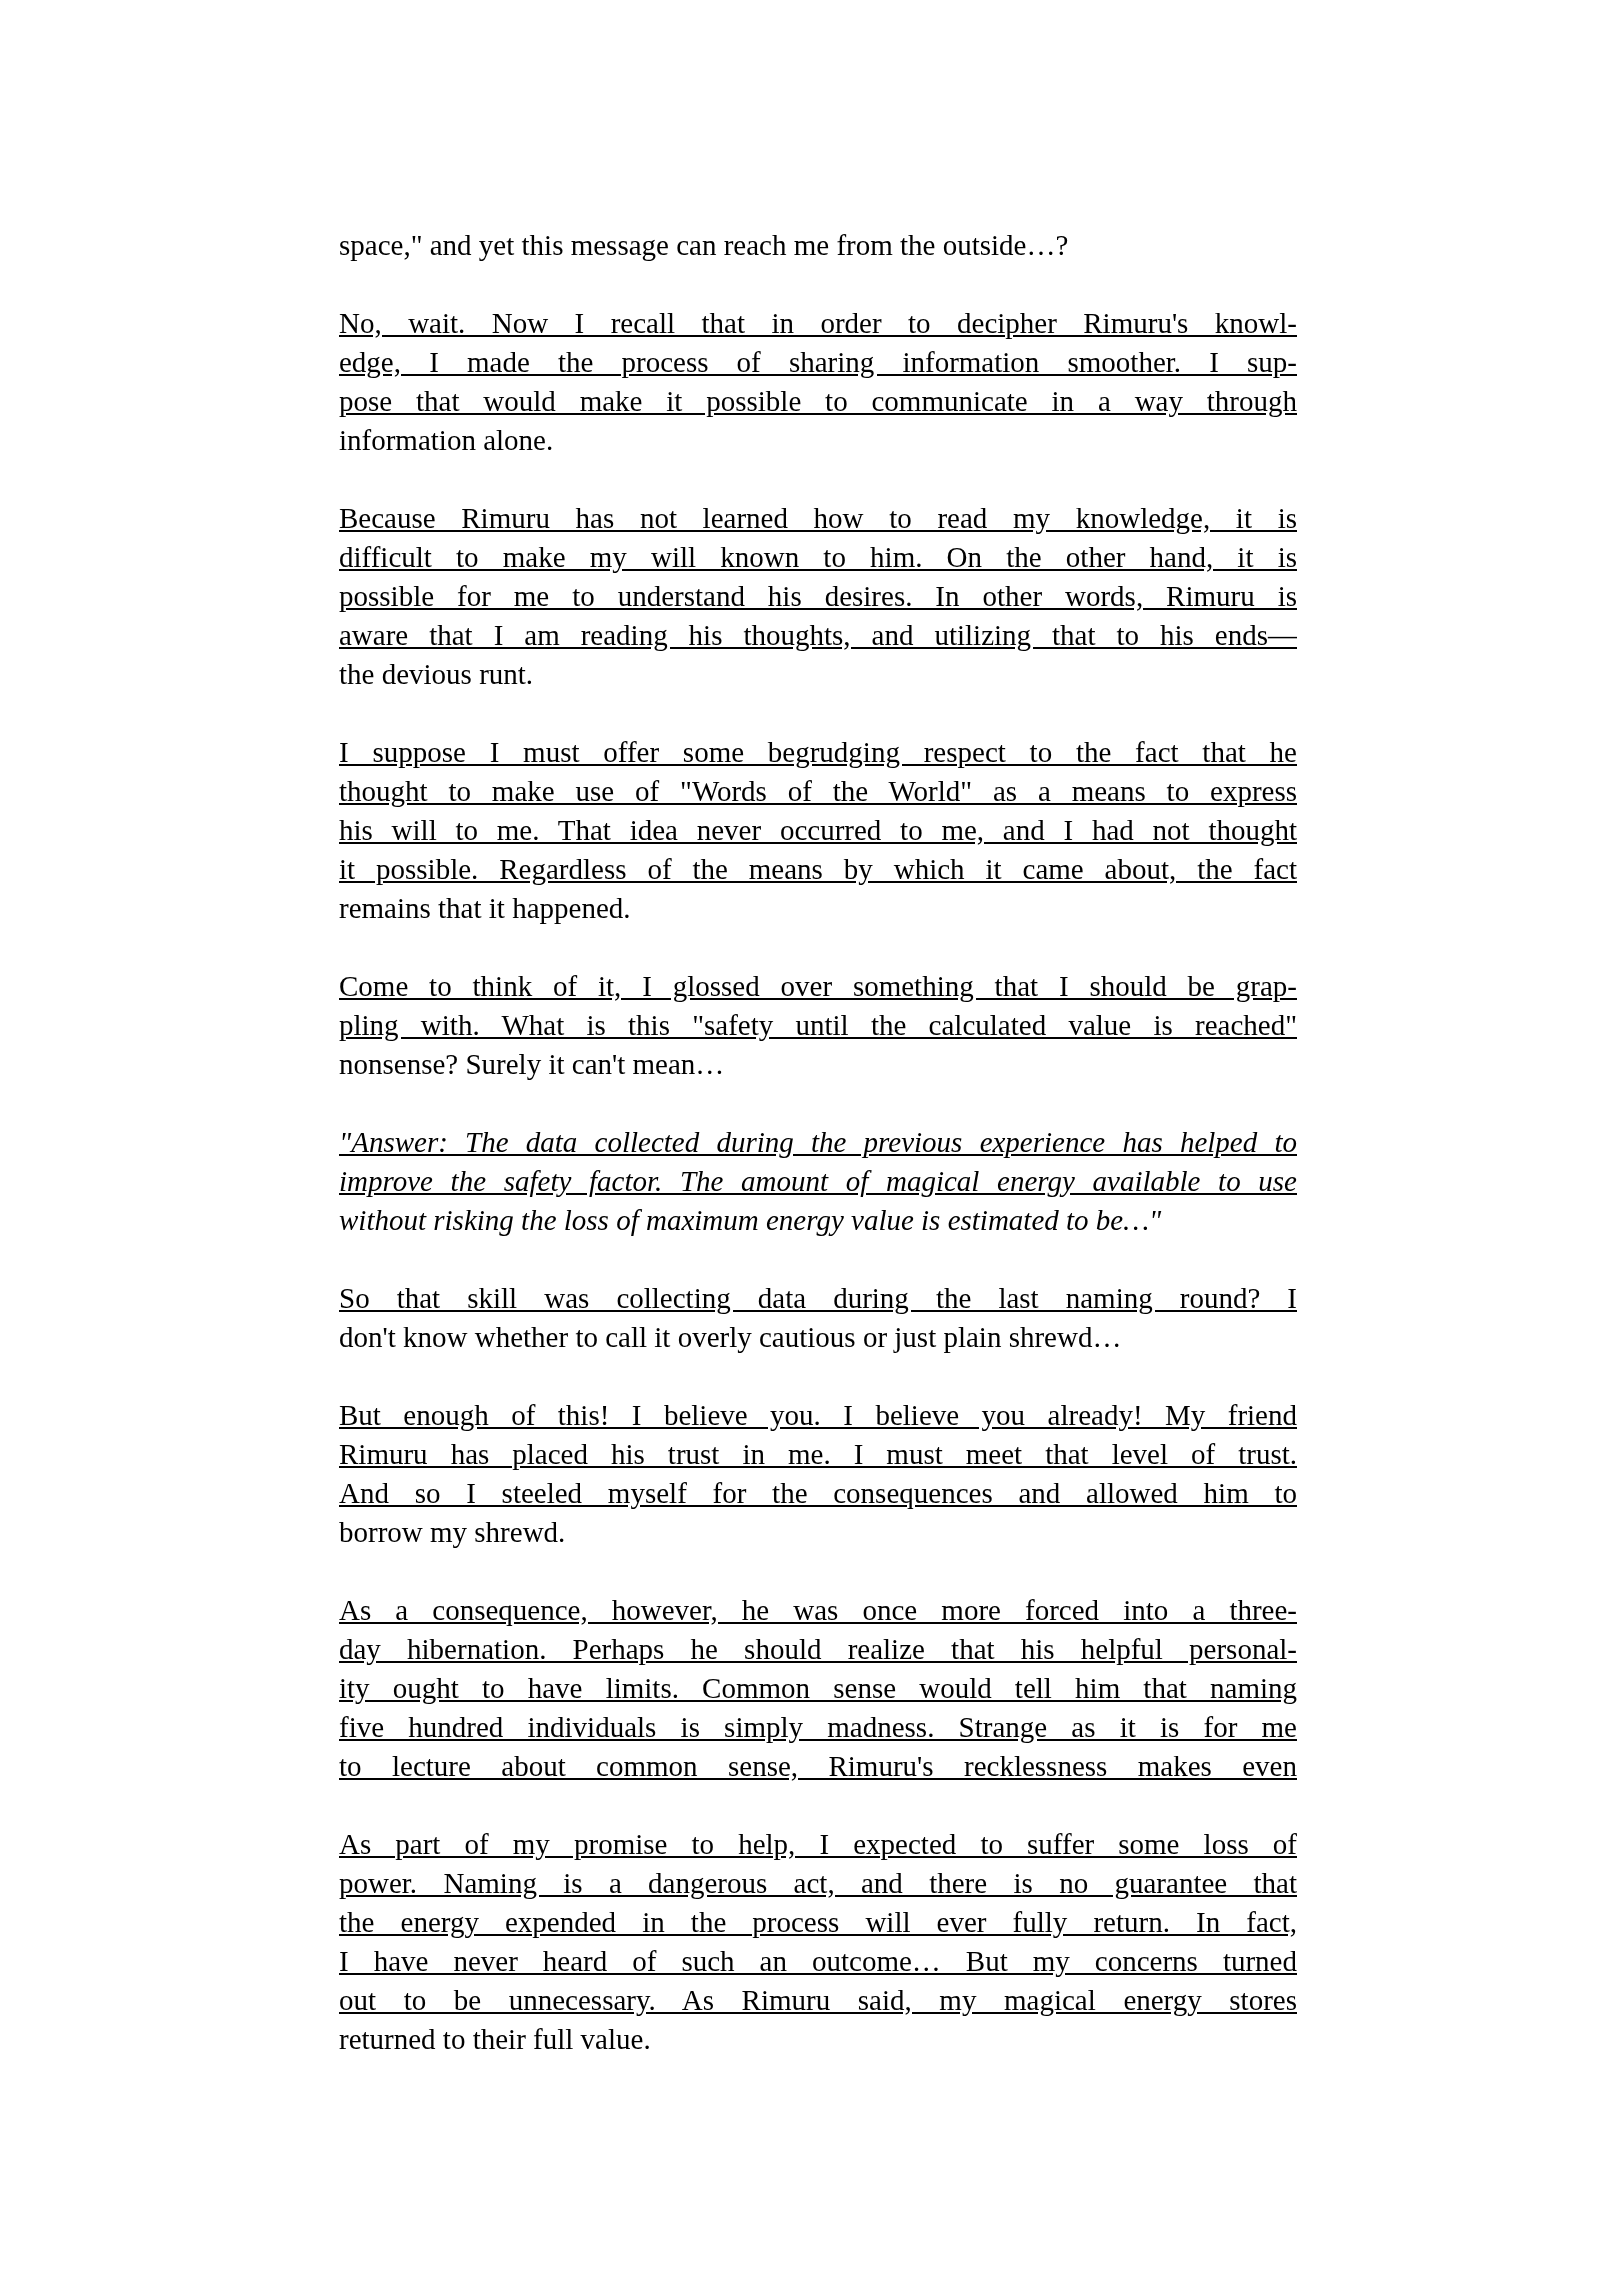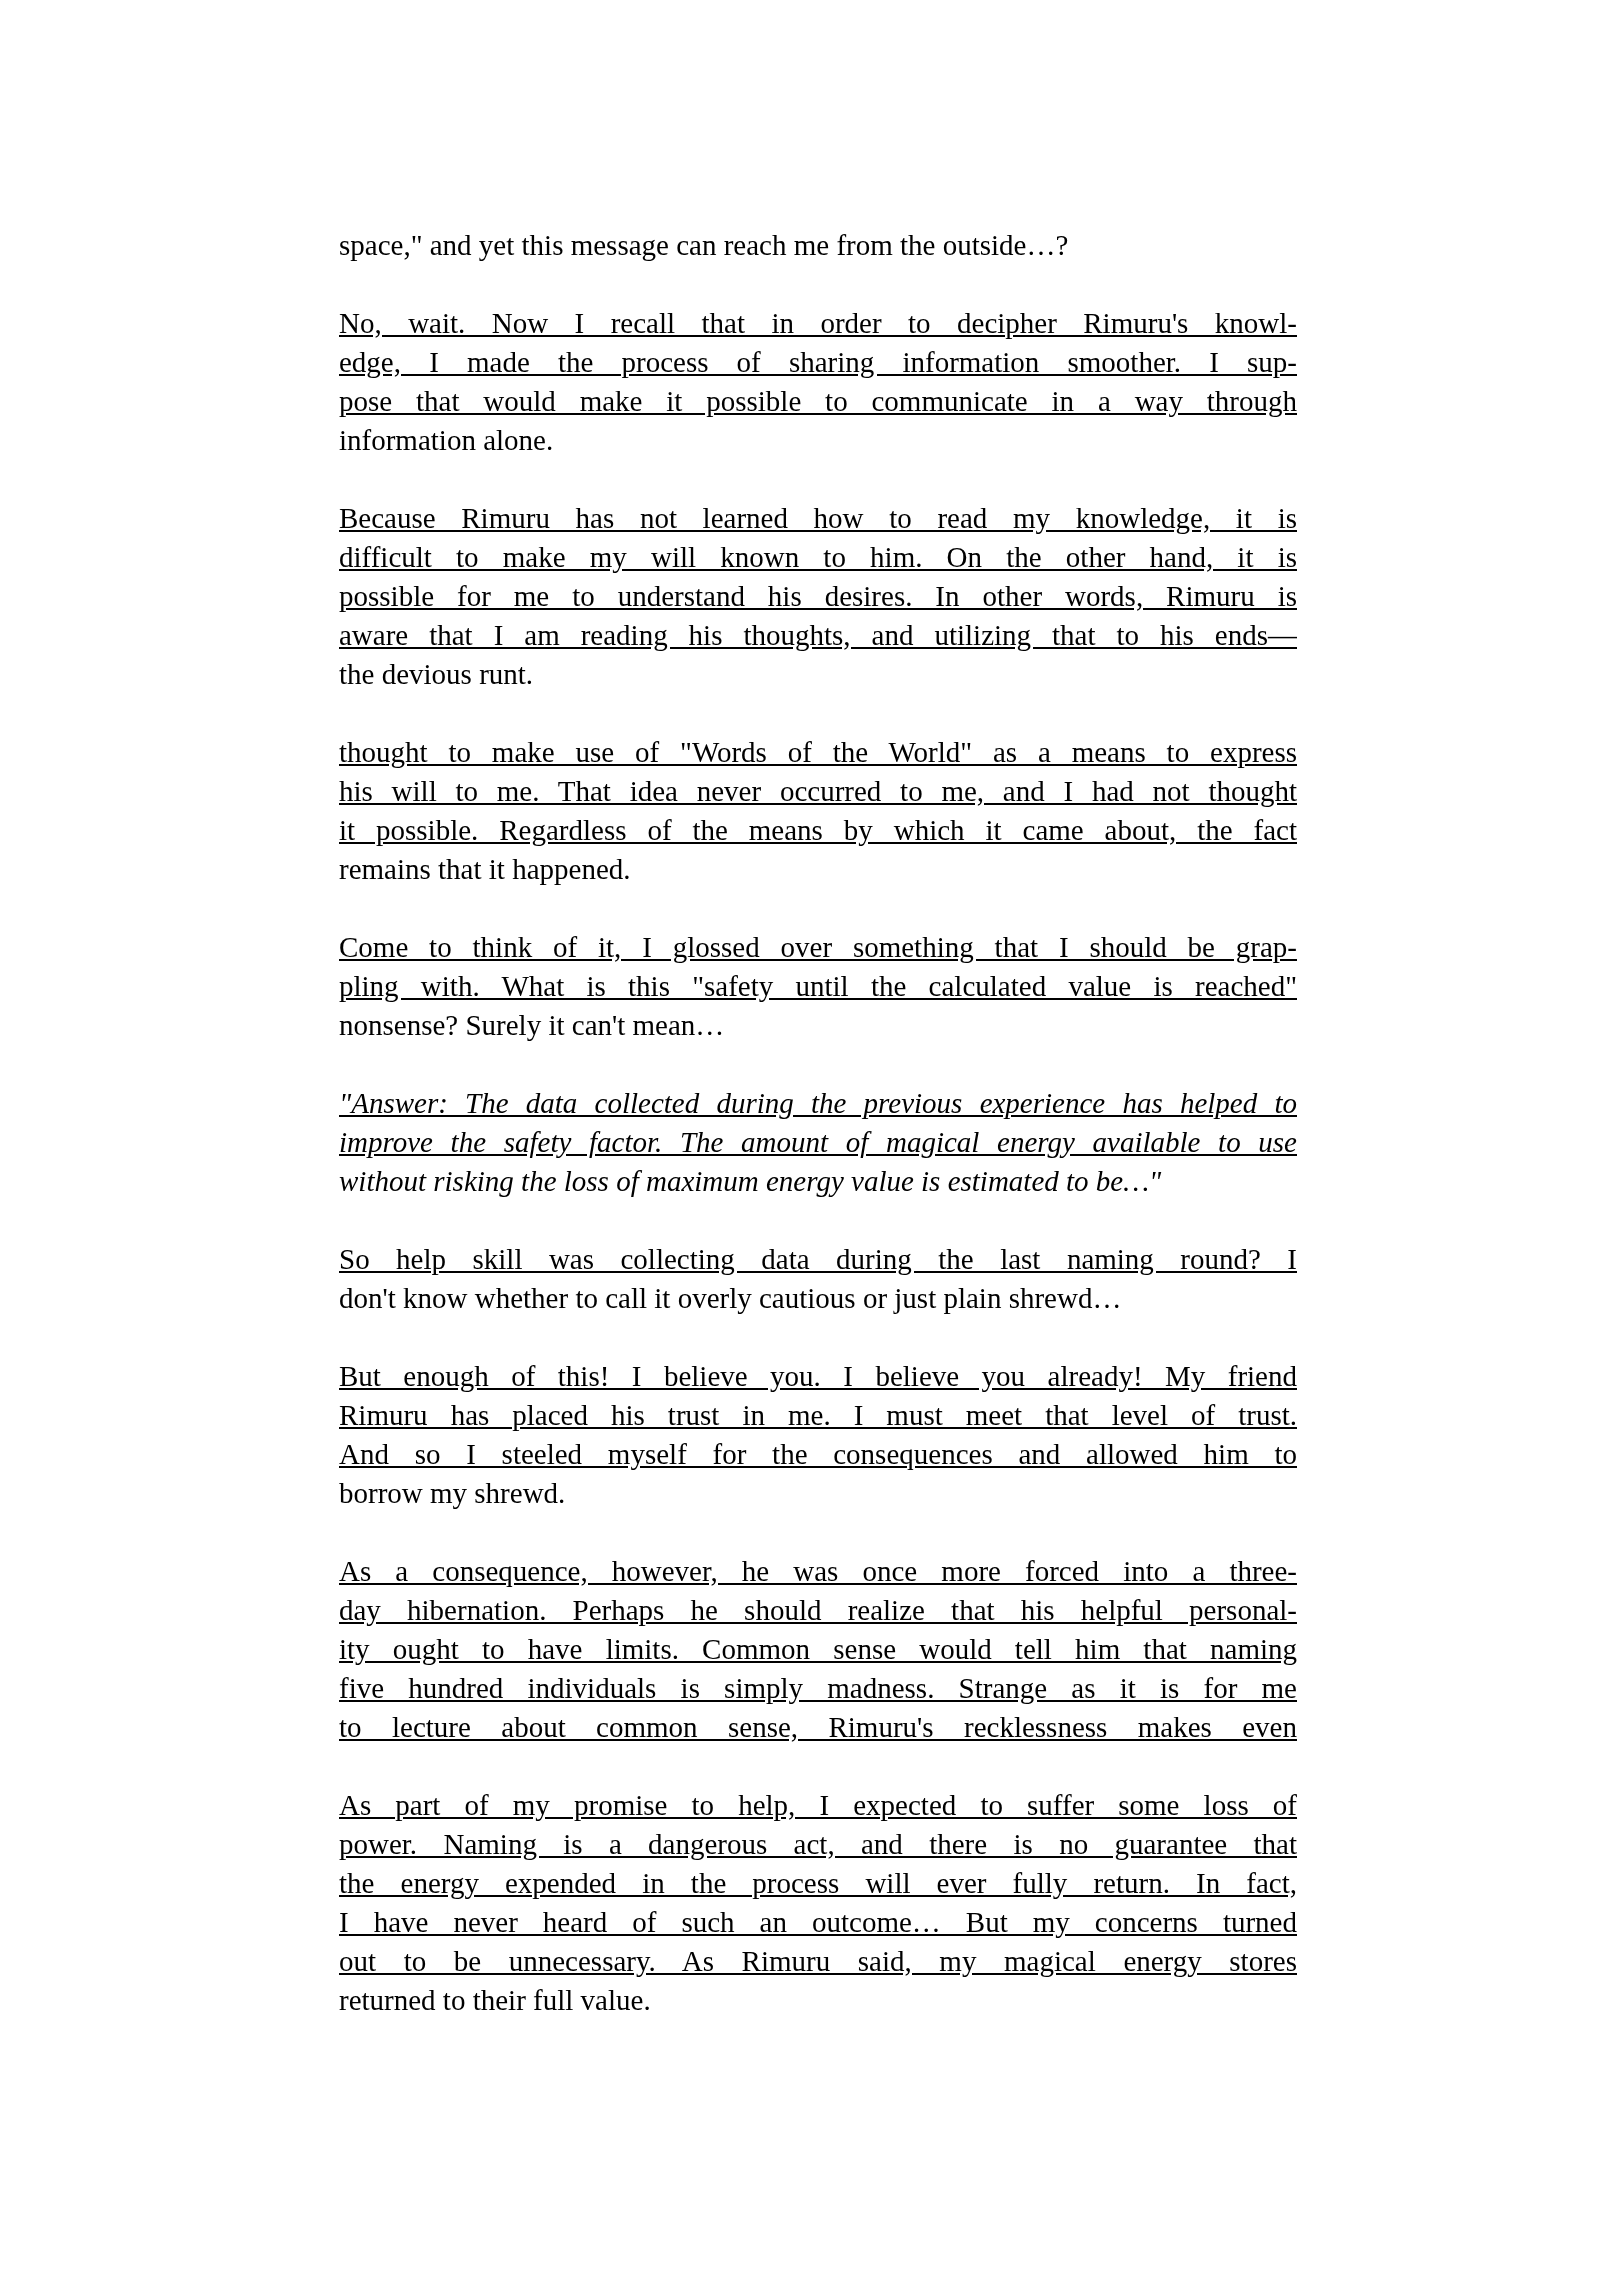--- a/index.html
+++ b/index.html
@@ -56,40 +56,41 @@
 
     <p class="para">
       <span class="line j">Because Rimuru has not learned how to read my knowledge, it is</span>
       <span class="line j">difficult to make my will known to him. On the other hand, it is</span>
       <span class="line j">possible for me to understand his desires. In other words, Rimuru is</span>
       <span class="line j">aware that I am reading his thoughts, and utilizing that to his ends—</span>
       <span class="line last">the devious runt.</span>
     </p>
 
     <p class="para">
+      <span class="line j">I suppose I must offer some begrudging respect to the fact that he</span>
       <span class="line j">thought to make use of "Words of the World" as a means to express</span>
       <span class="line j">his will to me. That idea never occurred to me, and I had not thought</span>
       <span class="line j">it possible. Regardless of the means by which it came about, the fact</span>
       <span class="line last">remains that it happened.</span>
     </p>
 
     <p class="para">
       <span class="line j">Come to think of it, I glossed over something that I should be grap-</span>
       <span class="line j">pling with. What is this "safety until the calculated value is reached"</span>
       <span class="line last">nonsense? Surely it can't mean…</span>
     </p>
 
     <p class="para italic">
       <span class="line j">"Answer: The data collected during the previous experience has helped to</span>
       <span class="line j">improve the safety factor. The amount of magical energy available to use</span>
       <span class="line last">without risking the loss of maximum energy value is estimated to be…"</span>
     </p>
 
     <p class="para">
-      <span class="line j">So help skill was collecting data during the last naming round? I</span>
+      <span class="line j">So that skill was collecting data during the last naming round? I</span>
       <span class="line last">don't know whether to call it overly cautious or just plain shrewd…</span>
     </p>
 
     <p class="para">
       <span class="line j">But enough of this! I believe you. I believe you already! My friend</span>
       <span class="line j">Rimuru has placed his trust in me. I must meet that level of trust.</span>
       <span class="line j">And so I steeled myself for the consequences and allowed him to</span>
       <span class="line last">borrow my shrewd.</span>
     </p>
 

